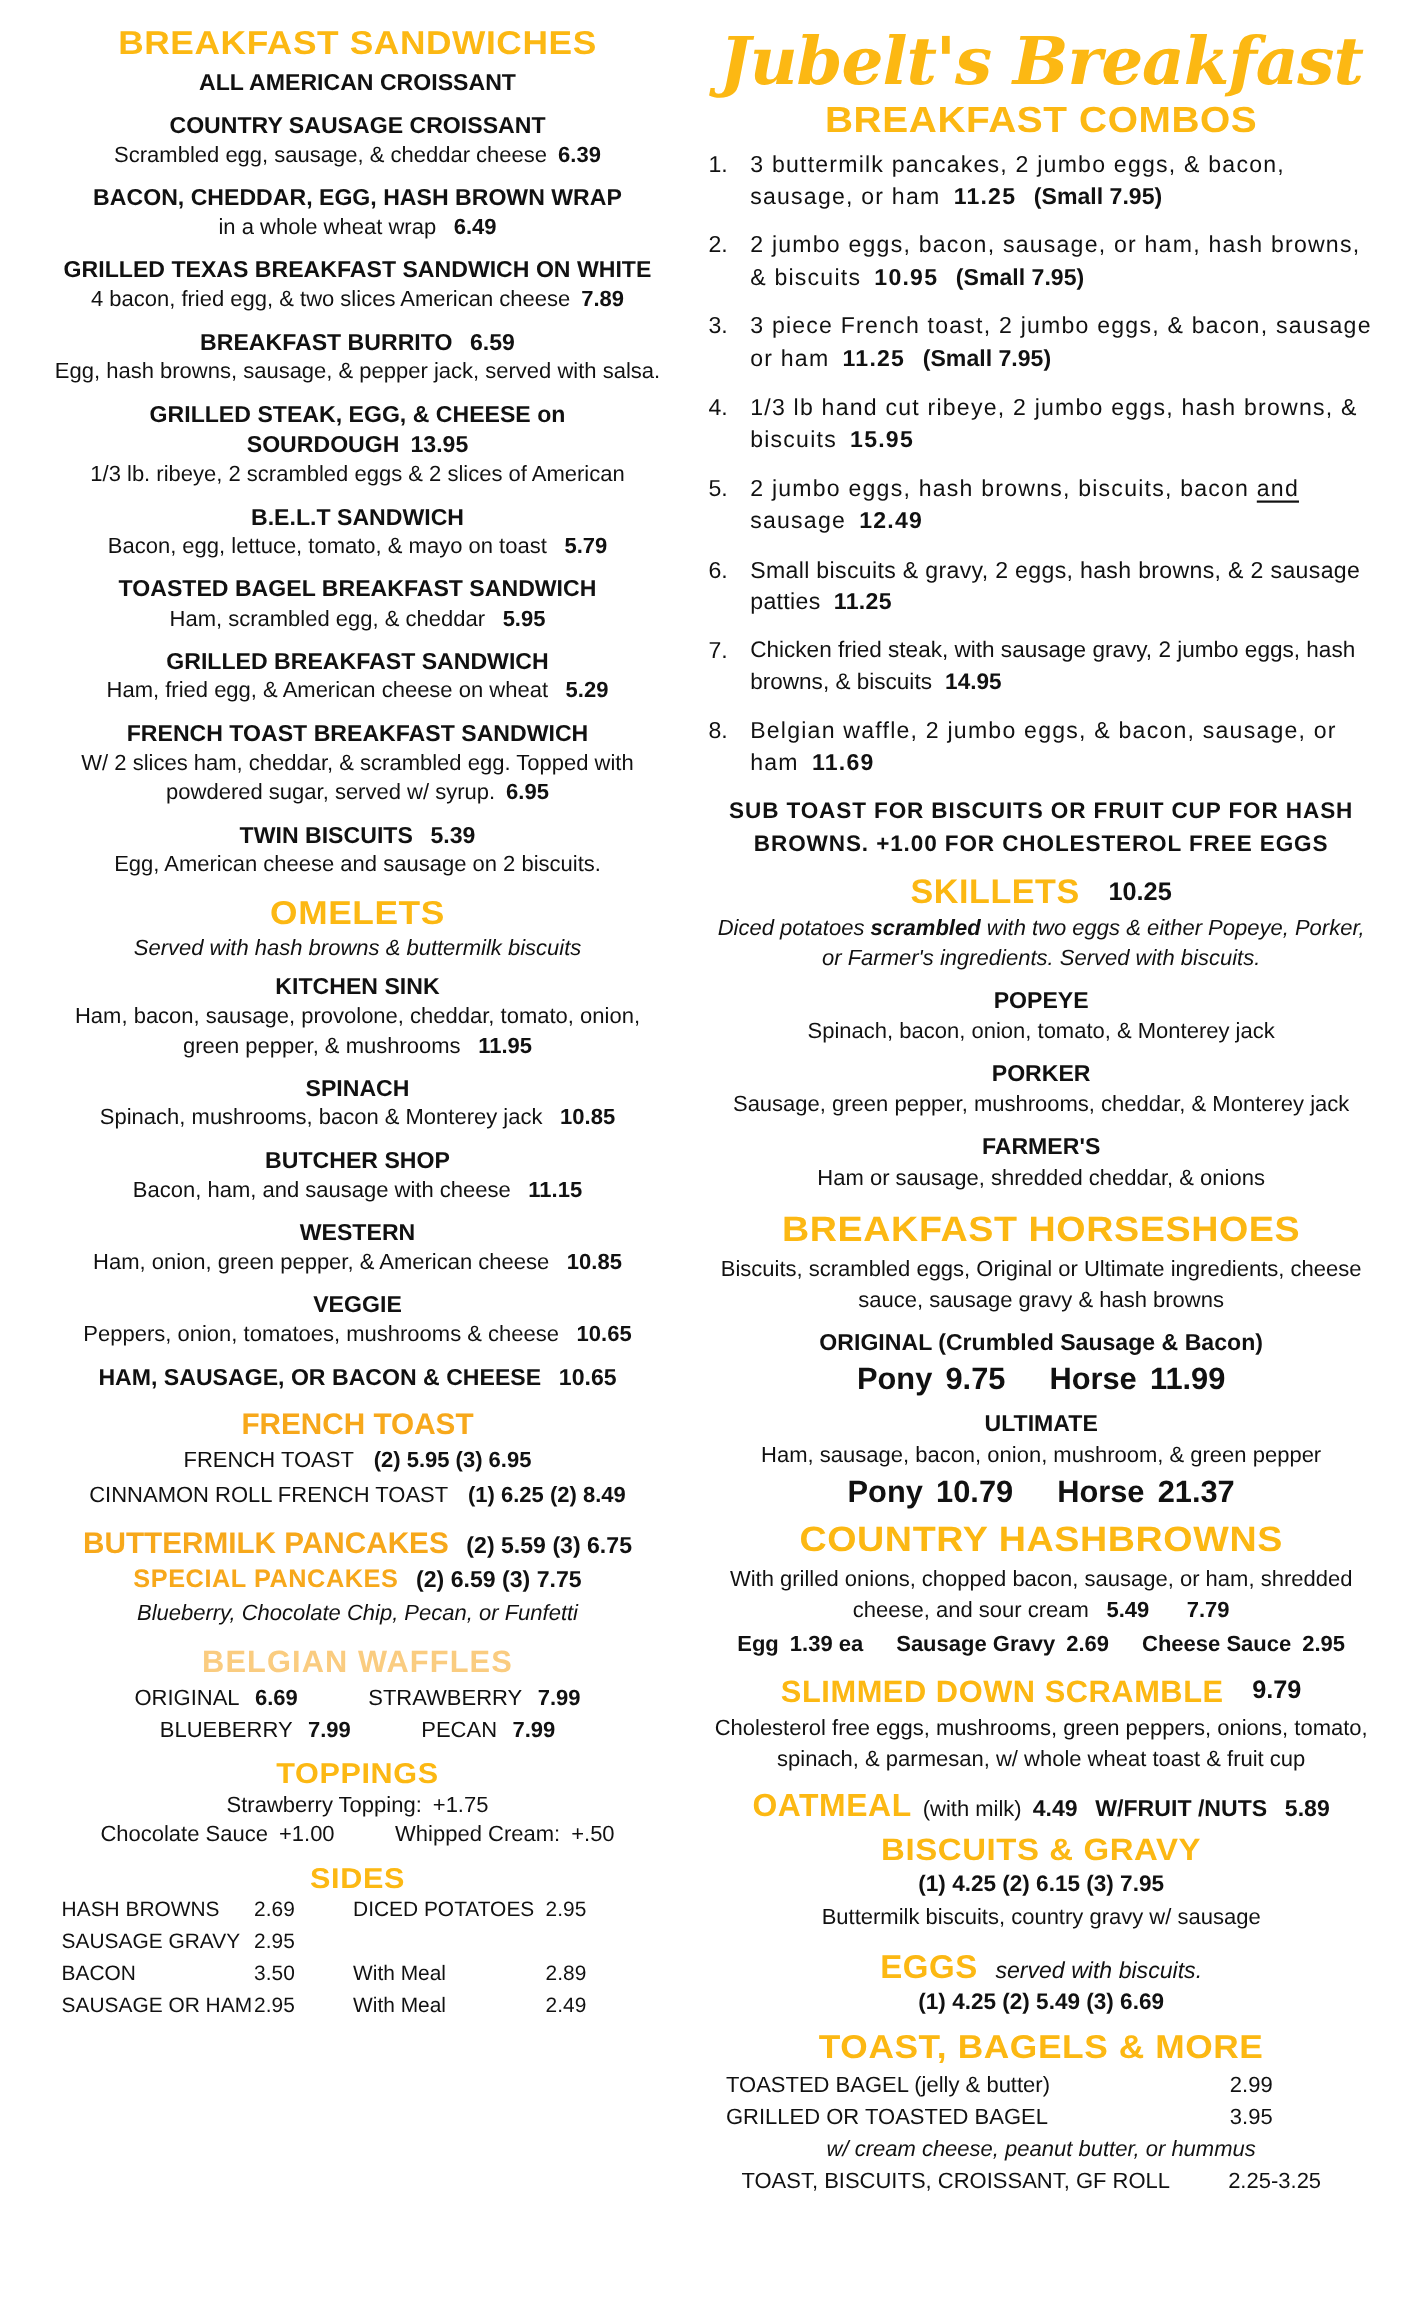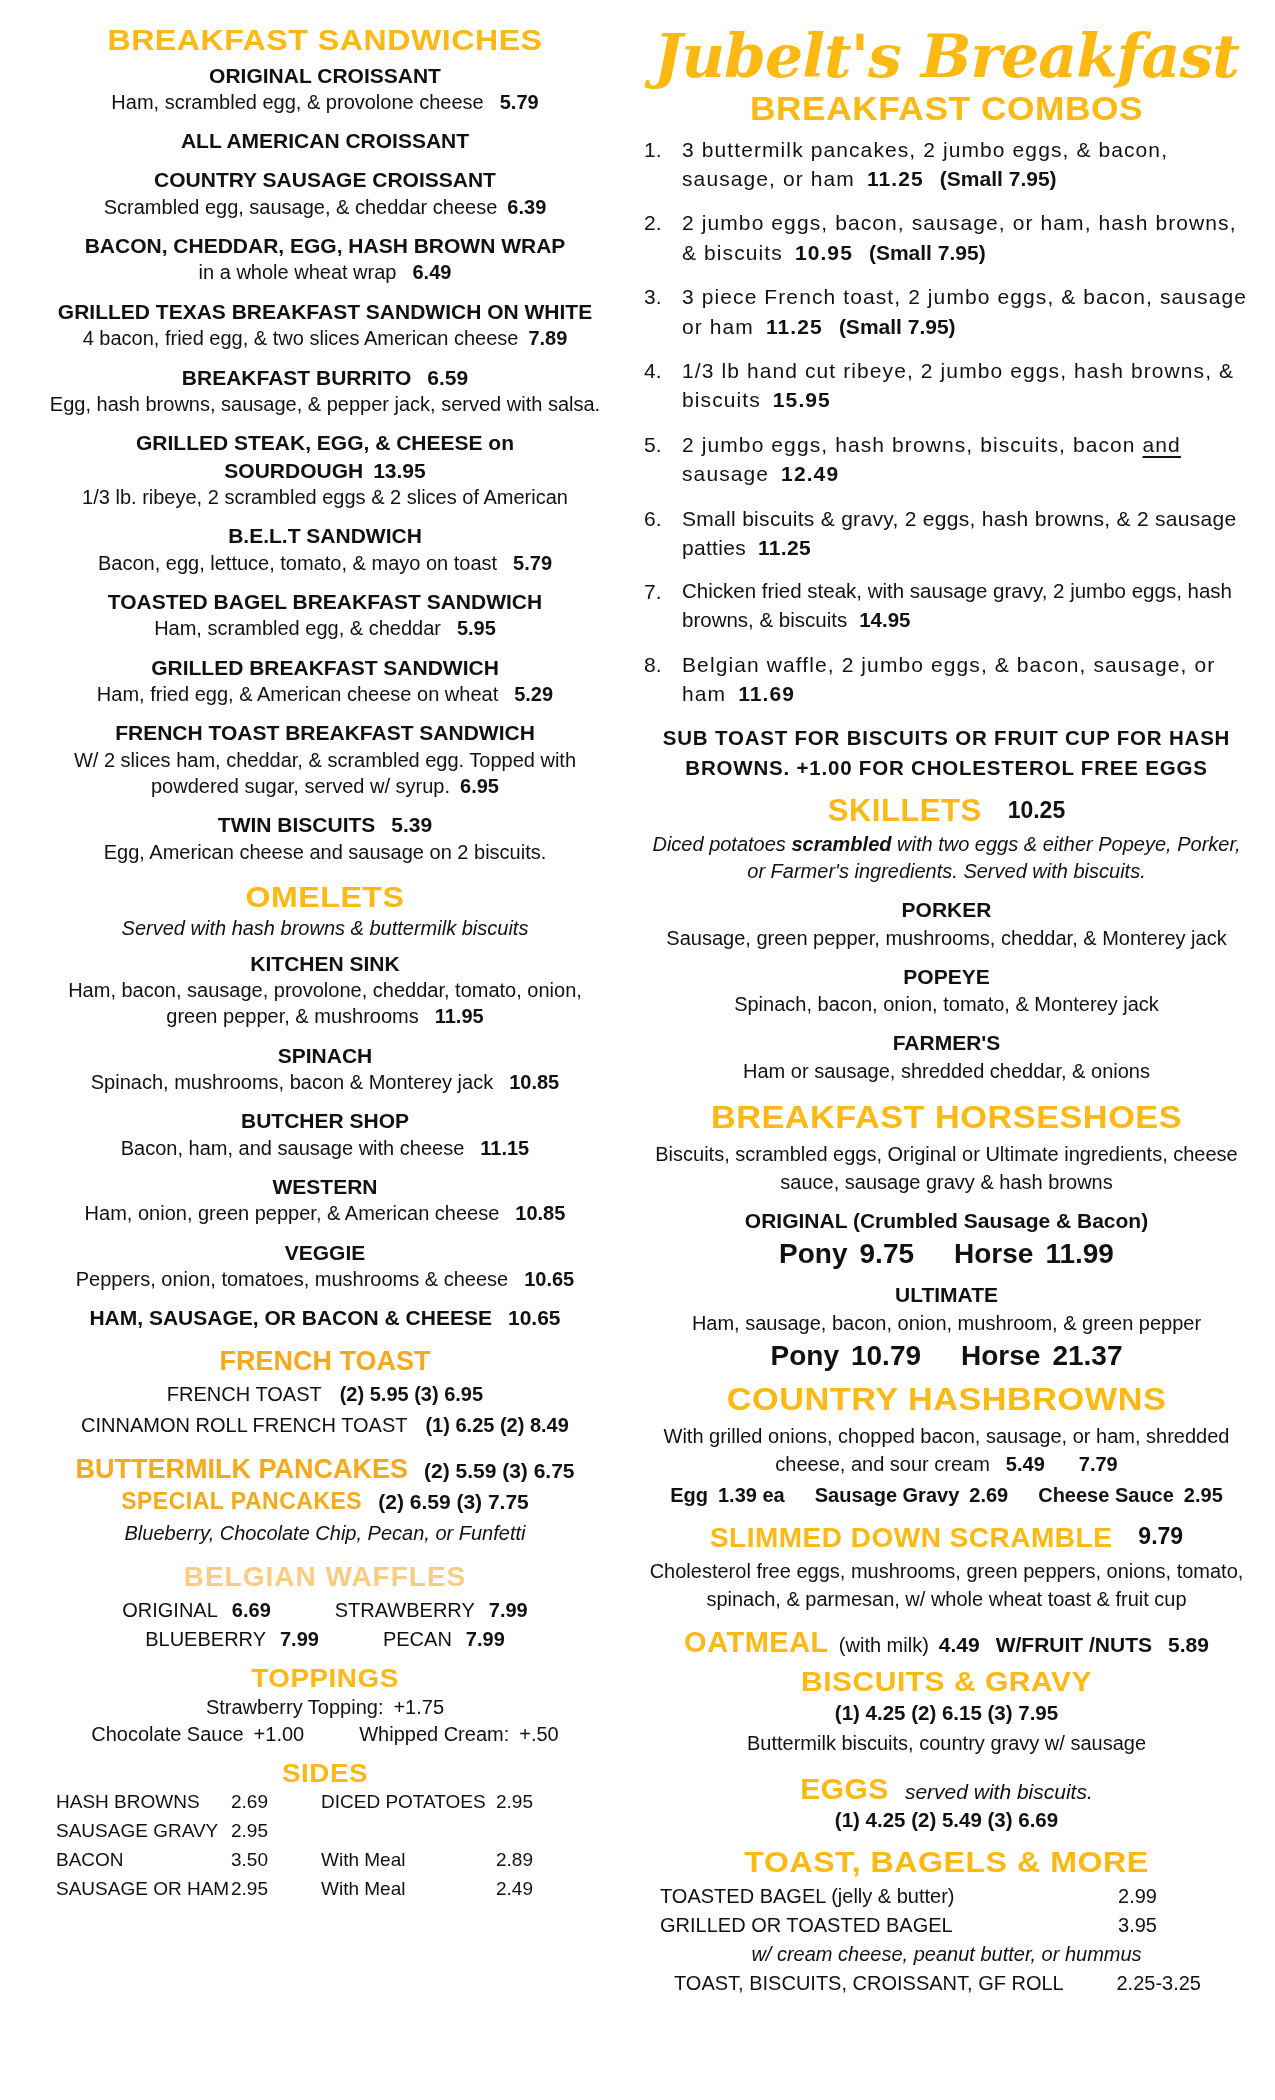--- a/index.html
+++ b/index.html
@@ -97,24 +97,20 @@
 </head>
 <body>
 
 <div class="page">
 
   <div class="col-left">
 
     <div class="h-gold" style="margin-top:0;">BREAKFAST SANDWICHES</div>
 
     <div class="mi">
-      <div class="mi-name">ORIGINAL CROISSANT</div>
-      <div class="mi-desc"><span>Ham, scrambled egg, &amp; provolone cheese</span><span class="price ml">5.79</span></div>
-    </div>
-    <div class="mi">
       <div class="mi-name">ALL AMERICAN CROISSANT</div>
     </div>
     <div class="mi">
       <div class="mi-name">COUNTRY SAUSAGE CROISSANT</div>
       <div class="mi-desc"><span>Scrambled egg, sausage, &amp; cheddar cheese</span><span class="price ml-s">6.39</span></div>
     </div>
     <div class="mi">
       <div class="mi-name">BACON, CHEDDAR, EGG, HASH BROWN WRAP</div>
       <div class="mi-desc"><span>in a whole wheat wrap</span><span class="price ml">6.49</span></div>
     </div>
@@ -260,26 +256,26 @@
           <span class="combo-num">8.</span>
           <span class="combo-body"><span>Belgian waffle, 2 jumbo eggs, &amp; bacon, sausage, or ham</span><span class="price">11.69</span></span>
         </li>
     </ol>
     <div class="combo-note">SUB TOAST FOR BISCUITS OR FRUIT CUP FOR HASH BROWNS. +1.00 FOR CHOLESTEROL FREE EGGS</div>
 
     <div class="sec-row"><span class="h-gold inline">SKILLETS</span><span class="sec-price">10.25</span></div>
     <div class="sk-desc"><span>Diced potatoes </span><b>scrambled</b><span> with two eggs &amp; either Popeye, Porker, or Farmer's ingredients.  Served with biscuits.</span></div>
 
     <div class="sub-item">
+      <div class="sub-name">POPEYE</div>
+      <div class="sub-desc">Spinach, bacon, onion, tomato, &amp; Monterey jack</div>
+    </div>
+    <div class="sub-item">
       <div class="sub-name">PORKER</div>
       <div class="sub-desc">Sausage, green pepper, mushrooms, cheddar, &amp; Monterey jack</div>
-    </div>
-    <div class="sub-item">
-      <div class="sub-name">POPEYE</div>
-      <div class="sub-desc">Spinach, bacon, onion, tomato, &amp; Monterey jack</div>
     </div>
     <div class="sub-item">
       <div class="sub-name">FARMER'S</div>
       <div class="sub-desc">Ham or sausage, shredded cheddar, &amp; onions</div>
     </div>
 
     <div class="h-gold" style="font-size:32px;">BREAKFAST HORSESHOES</div>
     <div class="center-desc">Biscuits, scrambled eggs, Original or Ultimate ingredients, cheese sauce, sausage gravy &amp; hash browns</div>
 
     <div class="sub-item">

